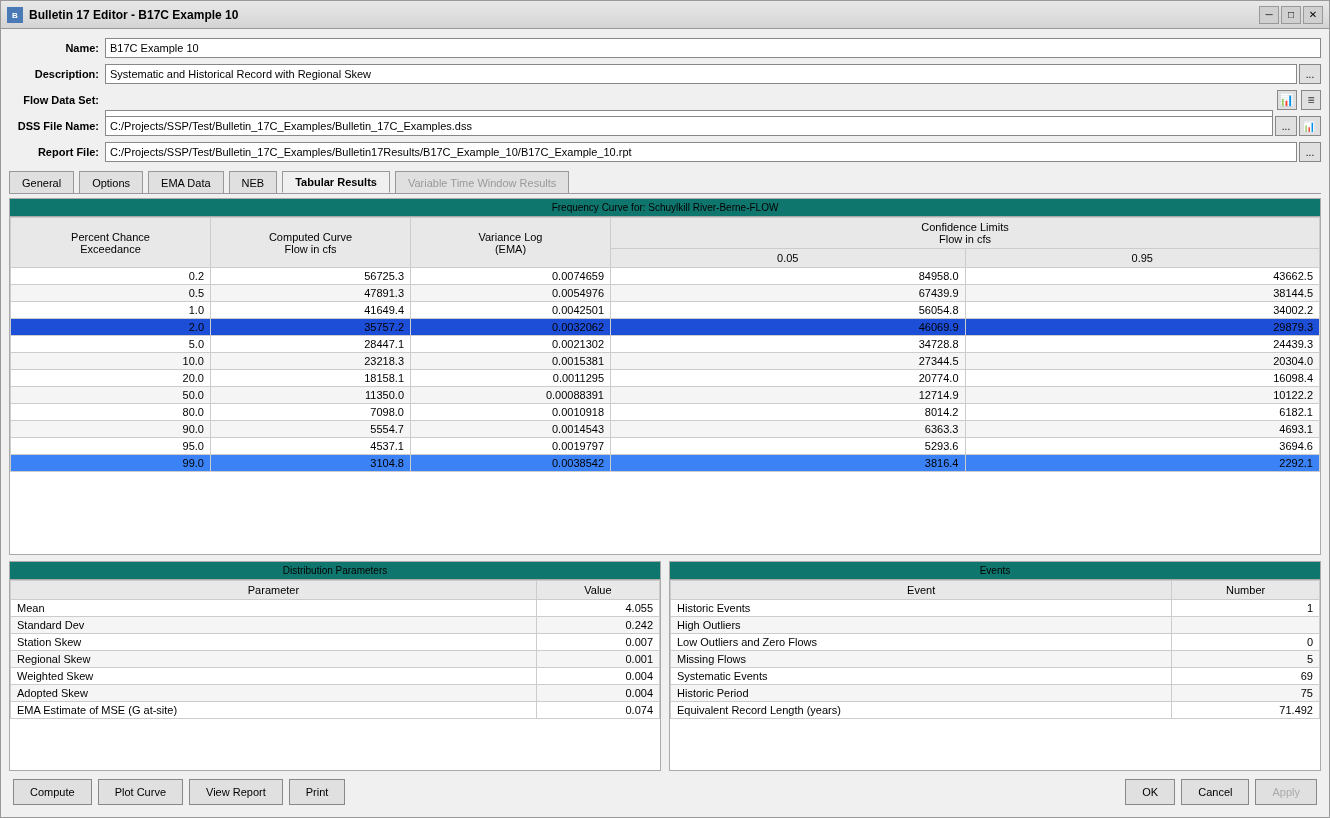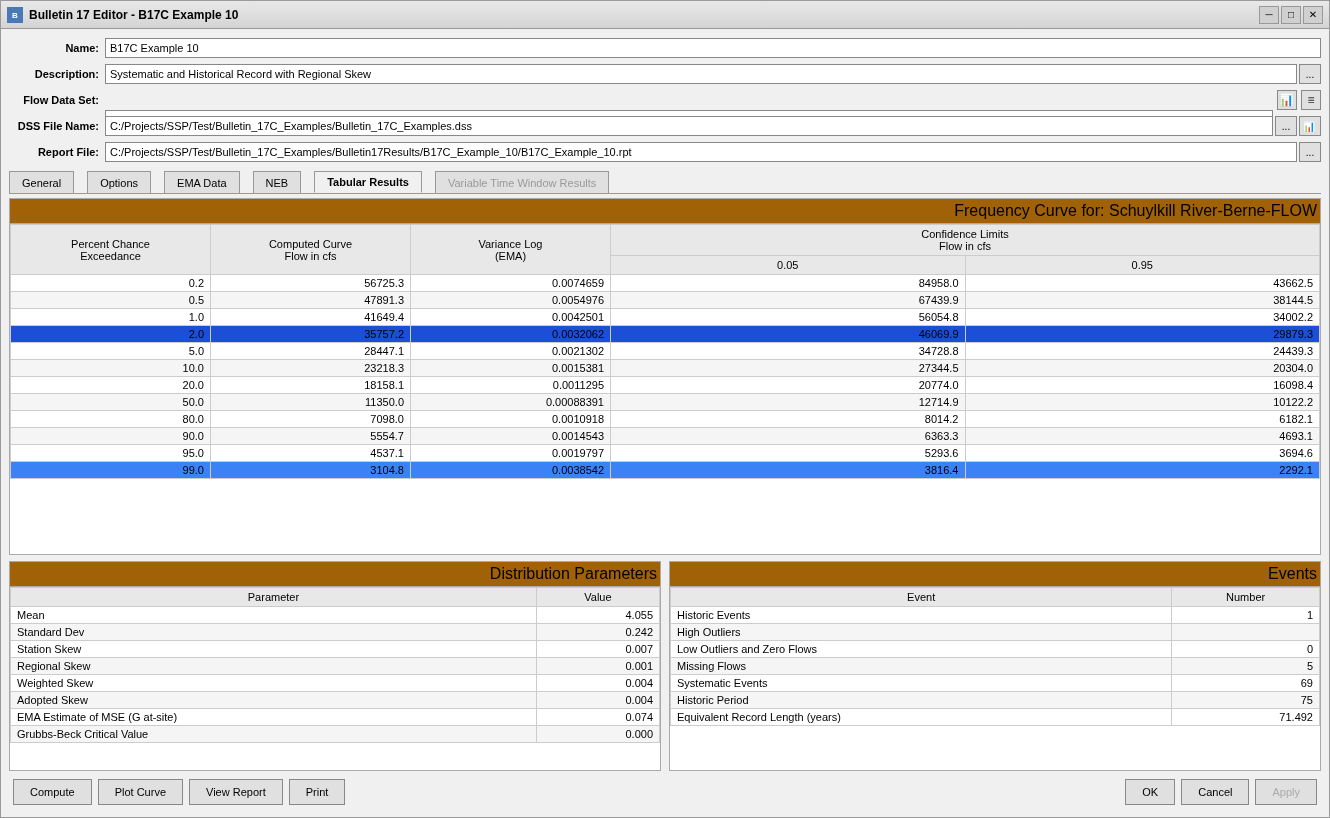--- a/index.html
+++ b/index.html
@@ -111,21 +111,21 @@
       background: #e0e0e0;
       display: flex;
       align-items: center;
       justify-content: center;
       cursor: pointer;
       font-size: 10px;
       margin-left: 2px;
     }
     .tabs-row {
       display: flex;
-      gap: 11px;
+      gap: 3px;
       border-bottom: 1px solid #999;
       margin-top: 4px;
       flex-shrink: 0;
     }
     .tab {
       padding: 4px 12px;
       border: 1px solid #999;
       border-bottom: none;
       background: #e0e0e0;
       cursor: pointer;
@@ -155,25 +155,25 @@
       min-height: 0;
     }
     .freq-table-section {
       border: 1px solid #aaa;
       background: white;
       flex: 1;
       overflow: hidden;
       min-height: 0;
     }
     .section-title {
-      background: #a16207;
-      text-align: right;
+      background: #0f766e;
+      text-align: center;
       padding: 3px;
       border-bottom: 1px solid #aaa;
-      font-size: 16px;
+      font-size: 10px;
     }
     table {
       width: 100%;
       border-collapse: collapse;
       font-size: 11px;
     }
     th {
       background: #e8e8e8;
       border: 1px solid #ccc;
       padding: 3px 6px;
@@ -491,24 +491,20 @@
       <td>0.004</td>
     </tr>
                 <tr style="background: rgb(245, 245, 245);">
       <td class="left-col">Adopted Skew</td>
       <td>0.004</td>
     </tr>
                 <tr>
       <td class="left-col">EMA Estimate of MSE (G at-site)</td>
       <td>0.074</td>
     </tr>
-                <tr style="background: rgb(245, 245, 245);">
-      <td class="left-col">Grubbs-Beck Critical Value</td>
-      <td>0.000</td>
-    </tr>
               </tbody>
           </table>
         </div>
 
         <div class="events-section">
           <div class="section-title">Events</div>
           <table>
             <thead>
               <tr>
                 <th style="text-align:center;">Event</th>

